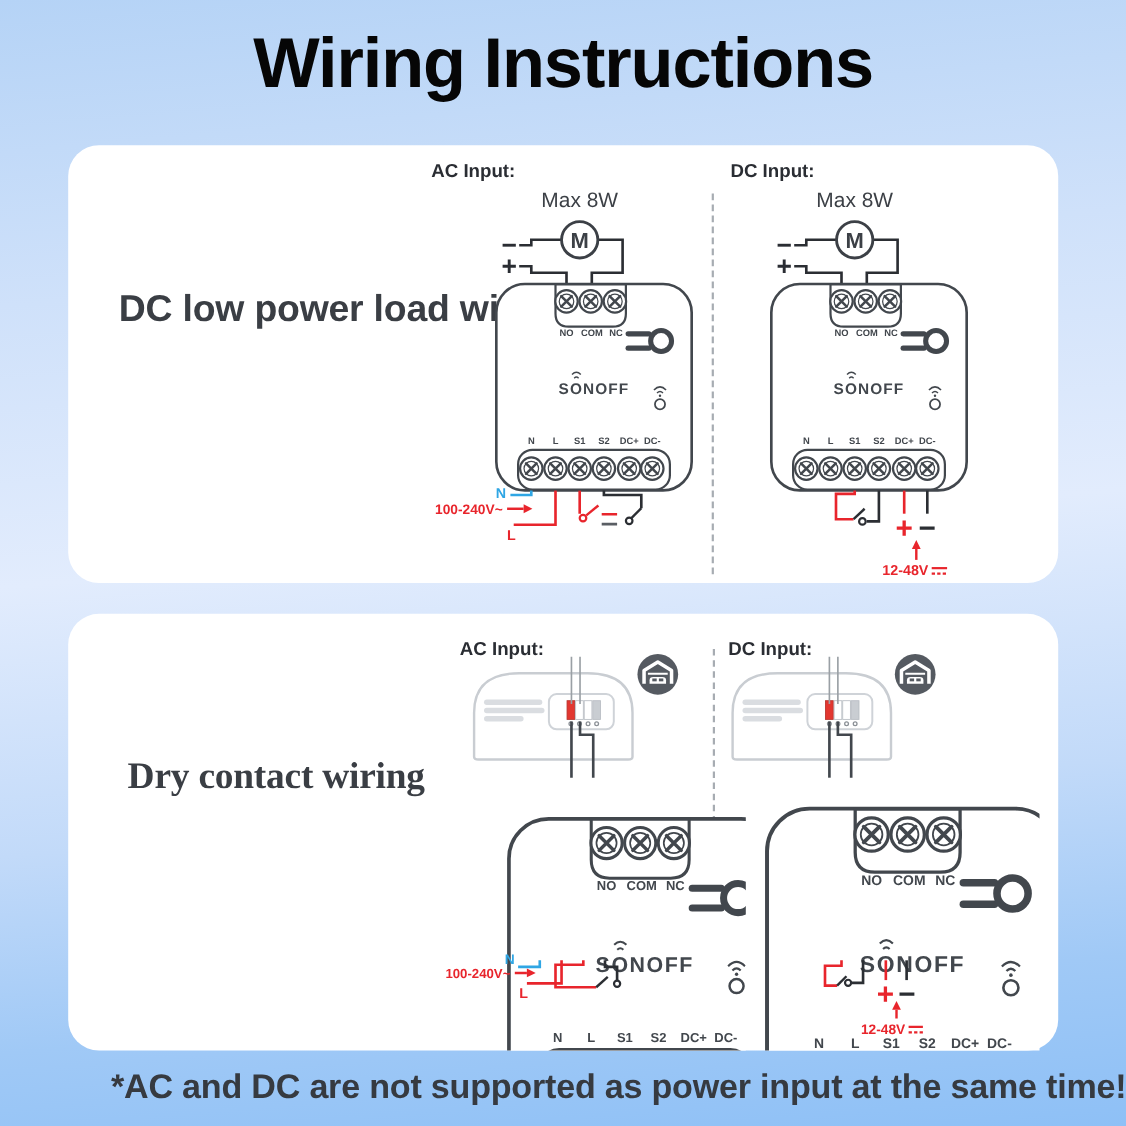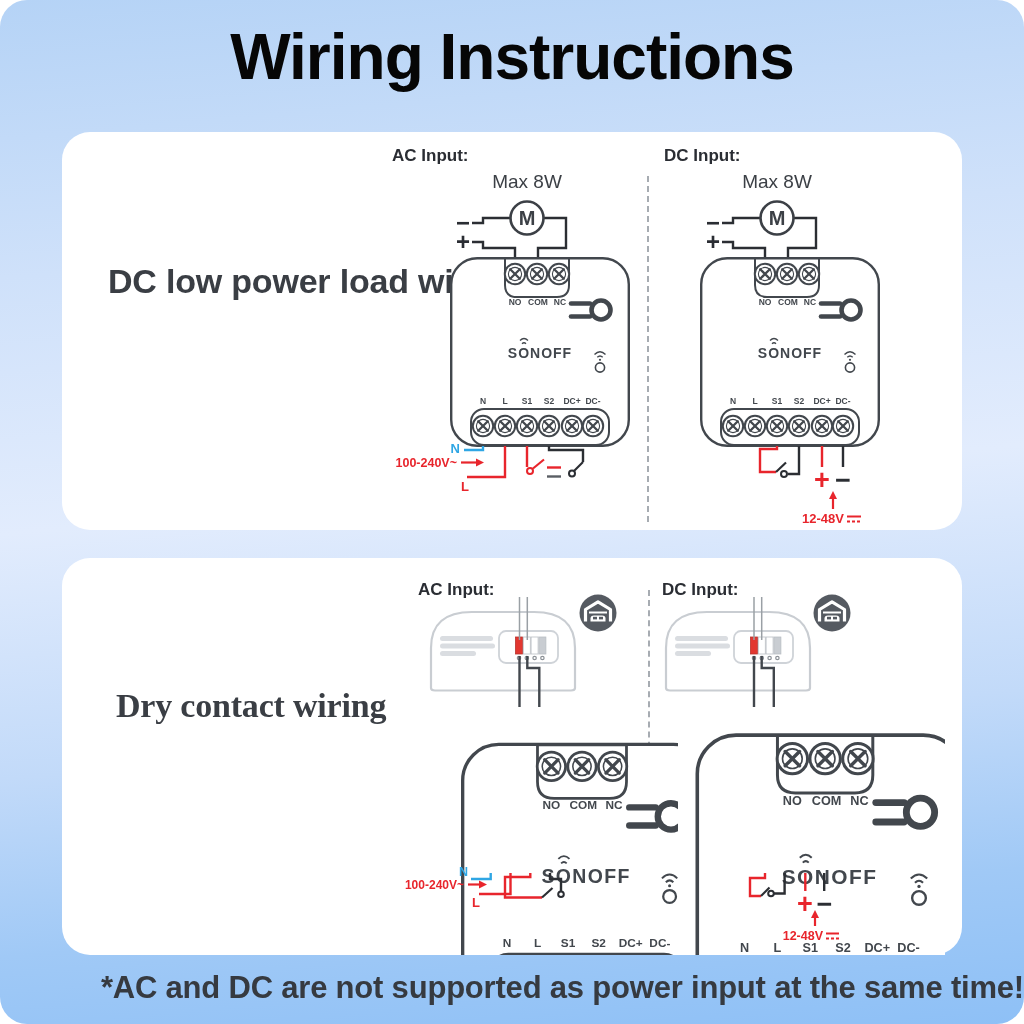--- a/index.html
+++ b/index.html
@@ -1,18 +1,18 @@
 <!DOCTYPE html>
 <html><head>
 <meta charset="utf-8">
 <style>
   html,body{margin:0;padding:0;}
   body{width:1024px;height:1024px;font-family:"Liberation Sans",sans-serif;}
   .canvas{position:relative;width:1024px;height:1024px;overflow:hidden;
-    background:linear-gradient(175deg,#b5d3f6 0%,#cfe1fa 25%,#e2ecfd 48%,#c2daf9 70%,#a0c9f6 86%,#8ec0f6 100%);border-radius:27px;}
+    background:linear-gradient(175deg,#b5d3f6 0%,#cfe1fa 25%,#e2ecfd 48%,#c2daf9 70%,#a0c9f6 86%,#8ec0f6 100%);}
   .page-title{position:absolute;top:20px;left:0;width:1024px;text-align:center;
     font-size:64px;font-weight:800;color:#060606;letter-spacing:-1px;}
   .panel{position:absolute;left:62px;width:900px;background:#ffffff;border-radius:28px;}
   #panel1{top:132px;height:398px;}
   #panel2{top:558px;height:397px;}
   .section-heading{position:absolute;font-size:34px;font-weight:700;color:#3a3e44;
     line-height:1.27;letter-spacing:-0.2px;}
   #panel1 .section-heading{left:46px;top:128px;}
   #panel2 .section-heading{left:54px;top:126px;font-family:Liberation Serif, serif;}
   .divider{position:absolute;border-left:2px dashed #a7acb2;width:0;}

